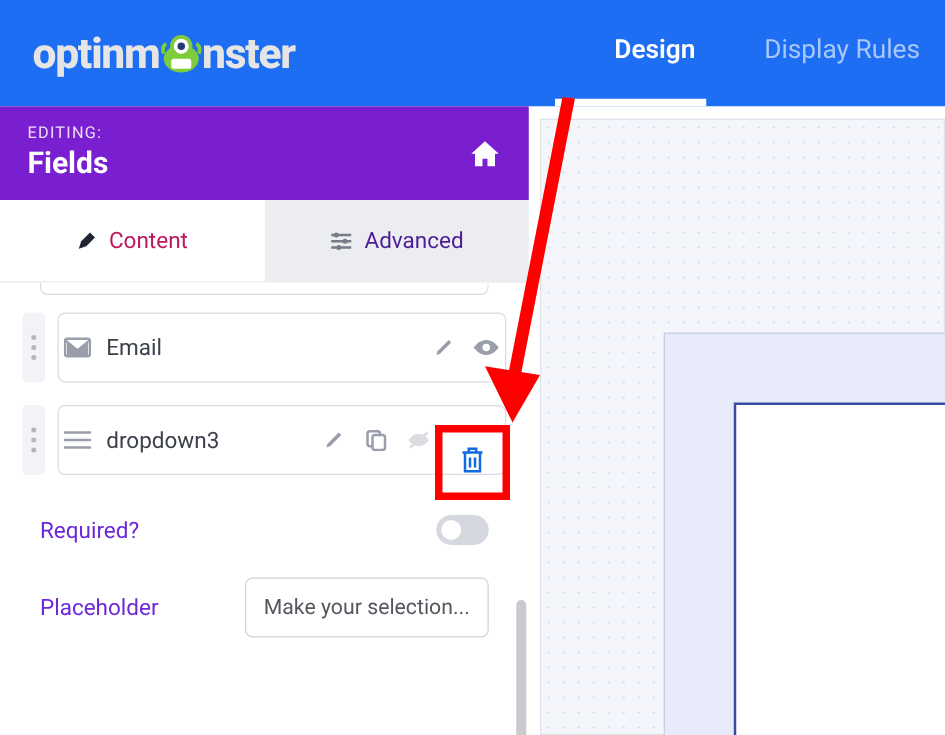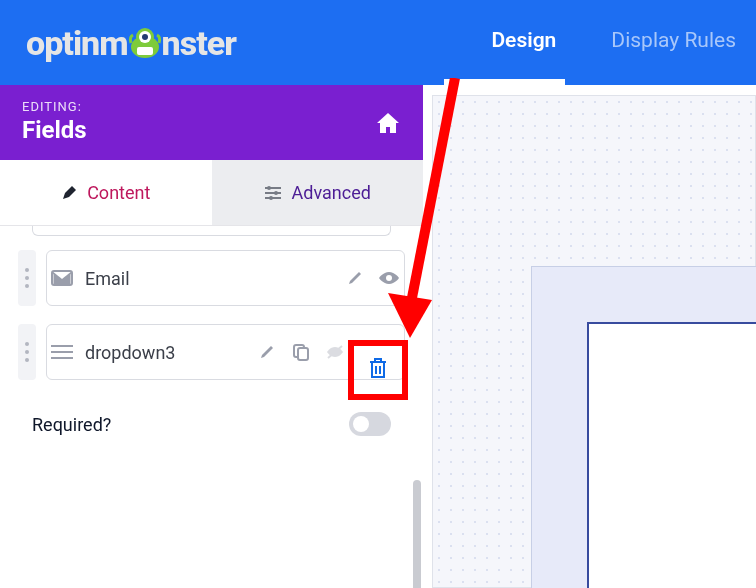--- a/index.html
+++ b/index.html
@@ -119,21 +119,21 @@
   margin: 0 14px;
   background: #fff;
 }
 .config-row {
   display: flex;
   align-items: center;
   justify-content: space-between;
   min-height: 52px;
   margin-bottom: 10px;
 }
-.config-row label { color: #0f172a; font-size: 18px; text-align: right; }
+.config-row label { color: #6d28d9; font-size: 18px; text-align: right; }
 .toggle { width: 42px; height: 24px; border-radius: 12px; background: #d6d8df; position: relative; }
 .toggle::after { content: ""; position: absolute; left: 4px; top: 4px; width: 16px; height: 16px; border-radius: 50%; background: #fff; }
 .config-input {
   width: 195px; height: 48px;
   border: 1px solid #cfd1d8;
   border-radius: 6px;
   padding: 0 14px;
   font-size: 17px;
   color: #55585f;
 }
@@ -298,20 +298,24 @@
         </span>
         <span class="field-action" style="width:40px"></span>
       </div>
     </div>
 
     <div class="config">
       <div class="config-row">
         <label>Required?</label>
         <div class="toggle"></div>
       </div>
+      <div class="config-row">
+        <label>Placeholder</label>
+        <input class="config-input" value="Make your selection..." style="">
+      </div>
     </div>
   </div>
 
   <div class="scrollbar"></div>
 </div>
 
 <div class="delete-highlight">
   <span>
     <svg width="22" height="24" viewBox="0 0 22 24">
       <path fill="none" stroke="#0f6ae6" stroke-width="2" d="M3 6 H19 M8 6 V3 H14 V6 M5 6 V21 H17 V6 M9 10 V18 M13 10 V18"></path>

